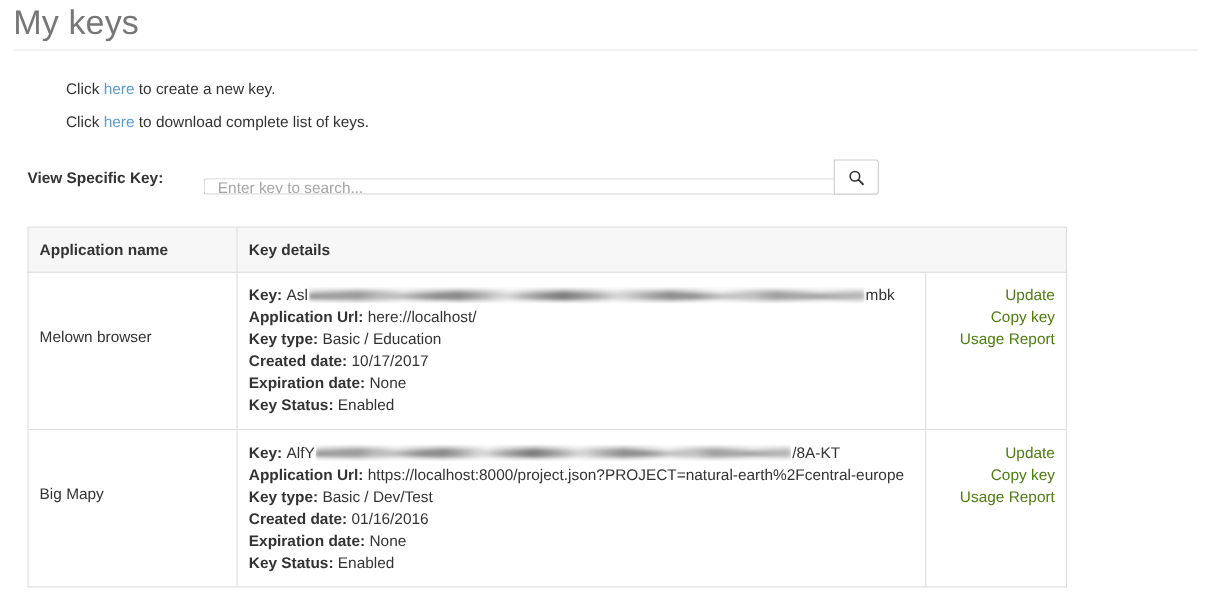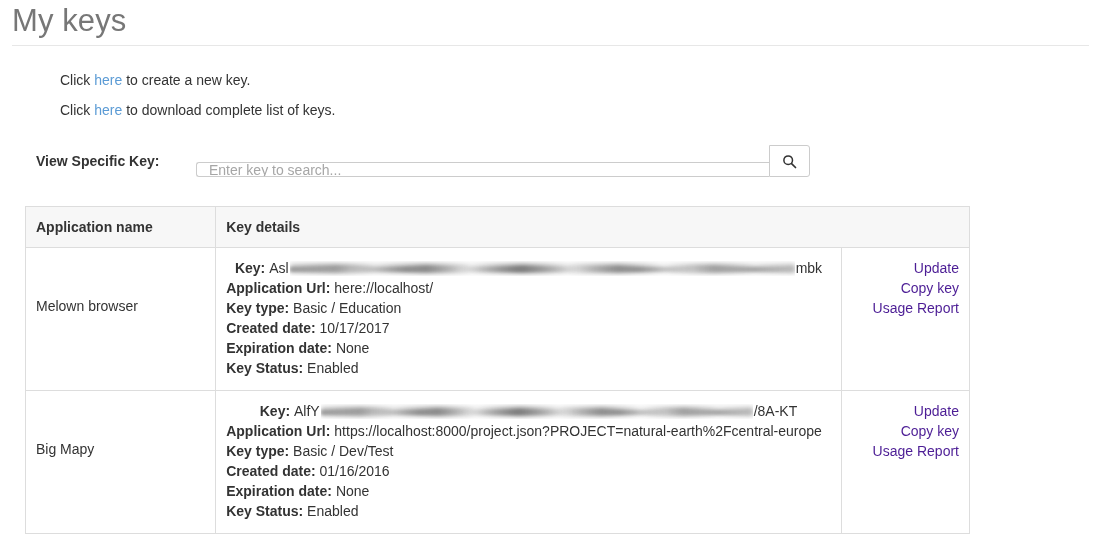--- a/index.html
+++ b/index.html
@@ -47,21 +47,21 @@
 
   a.link {
     color: #5b9bd5;
     text-decoration: none;
     cursor: pointer;
   }
 
   .search-row {
     display: flex;
     align-items: center;
-    padding-left: 36px;
+    padding-left: 25px;
     margin-top: 28px;
   }
   .search-label {
     font-size: 14px;
     font-weight: bold;
     color: #333333;
     width: 160px;
     flex: 0 0 auto;
   }
   .search-group {
@@ -137,21 +137,20 @@
     line-height: 20px;
     white-space: nowrap;
   }
   .detail-label { font-weight: bold; }
   .detail-value { font-weight: normal; }
 
   .key-line {
     display: flex;
     align-items: baseline;
     line-height: 20px;
-    justify-content: center;
   }
   .key-prefix { white-space: pre; }
   .redaction {
     position: relative;
     display: inline-block;
     height: 15px;
     align-self: center;
     margin: 0 1px;
     overflow: hidden;
   }
@@ -192,21 +191,21 @@
         rgba(118,118,118,0.58) 69%,
         rgba(200,200,200,0.18) 80%,
         rgba(125,125,125,0.55) 92%,
         rgba(180,180,180,0.30) 100%);
     filter: blur(1.6px);
   }
   .key-suffix { white-space: pre; }
 
   .action-link {
     display: block;
-    color: #4c1d95;
+    color: #4d7c0f;
     font-size: 14px;
     line-height: 20px;
     text-decoration: none;
     cursor: pointer;
   }
 </style>
 </head>
 <body>
 
 <h1 class="page-title">My keys</h1>

